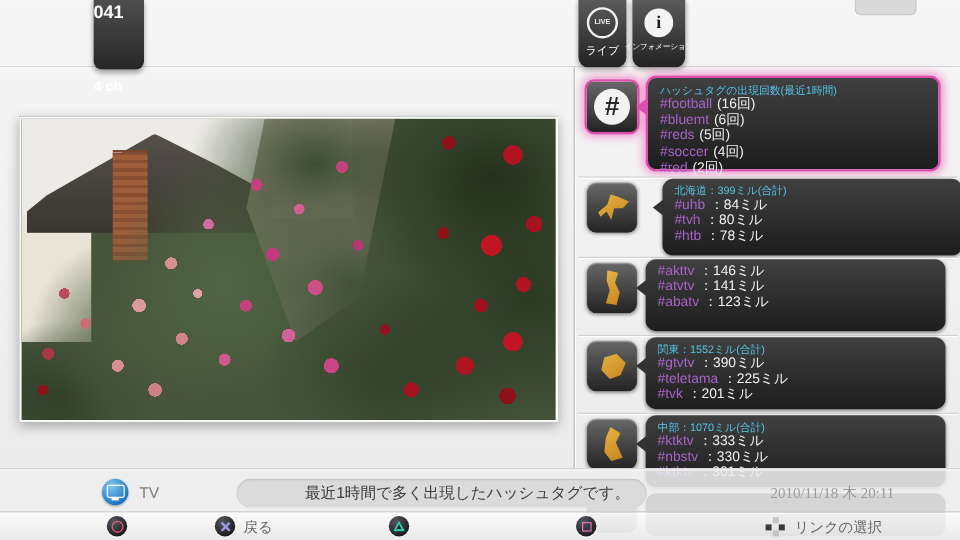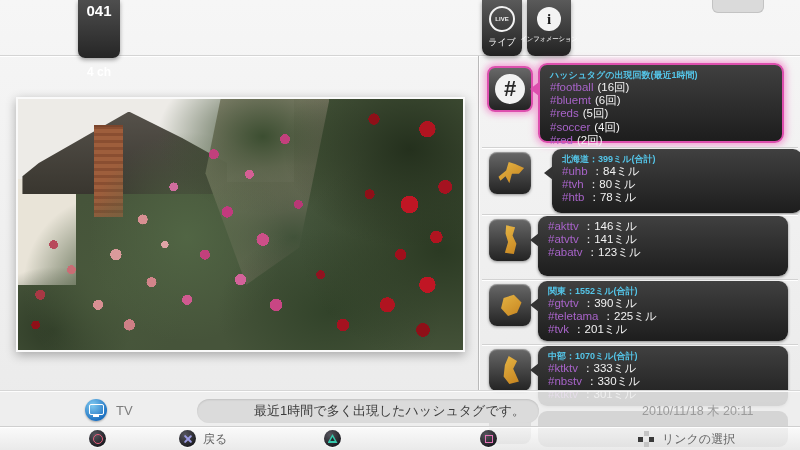--- a/index.html
+++ b/index.html
@@ -6,21 +6,21 @@
   body{width:800px;height:450px;overflow:hidden;font-family:"Liberation Sans",sans-serif;
        background:linear-gradient(#f6f6f6,#eaeaea);position:relative;}
   #screen{position:absolute;inset:0;width:800px;height:450px;}
 
   
   .hline-top{position:absolute;left:0;top:55px;width:800px;height:1px;background:#d4d4d4;box-shadow:0 1px 0 #ffffff;}
   .vdivider{position:absolute;left:478px;top:56px;width:1px;height:334px;background:#b9b9b9;box-shadow:1px 0 0 rgba(255,255,255,.8);}
 
   .channel-badge{position:absolute;left:78px;top:0;width:42px;height:58px;border-radius:0 0 7px 7px;
     background:linear-gradient(#4e4e4e,#262626);box-shadow:0 2px 4px rgba(0,0,0,.35);
-    display:flex;flex-direction:column;align-items:center;color:#fff;gap:22px;}
+    display:flex;flex-direction:column;align-items:flex-start;color:#fff;gap:22px;}
   .ch-num{font-size:15px;font-weight:bold;margin-top:2px;}
   .ch-logo{width:34px;height:17px;margin:1px 0;border-radius:2px;position:relative;overflow:hidden;
     background:linear-gradient(115deg,#39b7e0 0 52%,#e84c49 52%);}
   .ch-logo .logo-main{position:absolute;left:2px;bottom:1px;font-size:9px;font-weight:bold;font-style:italic;color:#fff;
     text-shadow:0 0 2px rgba(0,0,0,.4);letter-spacing:-0.5px;}
   .ch-logo .logo-tv{position:absolute;right:2px;top:0;font-size:6px;font-weight:bold;color:#ffd7d7;}
   .ch-label{font-size:12px;font-weight:bold;margin-top:0px;}
 
   .top-btn{position:absolute;top:0;height:56px;border-radius:0 0 8px 8px;background:linear-gradient(#5a5a5a,#222);
     box-shadow:0 2px 4px rgba(0,0,0,.35);display:flex;flex-direction:column;align-items:center;color:#fff;cursor:pointer;}
@@ -93,21 +93,21 @@
     radial-gradient(circle 7px  at 4%  90%, #8e1018 0 62%, transparent 63%);}
 
   
   .tile{position:absolute;border-radius:8px;background:linear-gradient(#686868,#232323);
     box-shadow:inset 0 1px 1px rgba(255,255,255,.35),0 1px 3px rgba(0,0,0,.4);}
   .tile .map{position:absolute;inset:5px;background:linear-gradient(145deg,#edc14e,#c07a18);}
   .bubble{position:absolute;border-radius:9px;background:linear-gradient(#404040,#1d1d1d);
     box-shadow:0 1px 3px rgba(0,0,0,.45);color:#eee;padding:4px 10px;box-sizing:border-box;}
   .bubble .tail{position:absolute;left:-8px;top:17px;width:0;height:0;
     border-top:7px solid transparent;border-bottom:7px solid transparent;border-right:9px solid #333;}
-  .bubble .p-title{font-size:9px;font-weight:bold;color:#54c5e8;line-height:12px;white-space:nowrap;}
+  .bubble .p-title{font-size:9px;font-weight:normal;color:#54c5e8;line-height:12px;white-space:nowrap;}
   .p-row{font-size:11.5px;font-weight:normal;line-height:13.2px;white-space:nowrap;}
   .p-row .tag{color:#a763c8;cursor:pointer;}
   .p-row .val{color:#f2f2f2;margin-left:4px;}
 
   .panel-selected .bubble{border:2px solid #dd4fae;box-shadow:0 0 7px 2px rgba(238,80,180,.55);}
   .panel-selected .tile{border:2px solid #dd4fae;box-shadow:0 0 7px 2px rgba(238,80,180,.55);}
   .panel-selected .bubble .tail{border-right-color:#dd4fae;left:-10px;}
   .hash-disc{position:absolute;inset:0;display:flex;align-items:center;justify-content:center;}
   .hash-disc .disc{width:30px;height:30px;border-radius:50%;background:#f2f2f2;display:flex;align-items:center;justify-content:center;
     font-size:22px;font-weight:bold;color:#2a2a2a;}
@@ -124,21 +124,21 @@
   .status-bar{position:absolute;left:0;top:390px;width:800px;height:36px;background:rgba(238,238,238,.88);
     border-top:1px solid #d6d6d6;box-shadow:inset 0 1px 0 rgba(255,255,255,.85);}
   .tv-icon{position:absolute;left:85px;top:399px;width:22px;height:22px;border-radius:50%;
     background:radial-gradient(circle at 35% 28%,#7fc9f0,#1b6fc0 75%);box-shadow:0 1px 2px rgba(0,0,0,.3);}
   .tv-icon .glyph{position:absolute;left:4px;top:5px;width:13px;height:9px;border:1.6px solid #fff;border-radius:2px;}
   .tv-icon .stand{position:absolute;left:8px;top:16px;width:6px;height:1.6px;background:#fff;}
   .tv-label{position:absolute;left:116px;top:403px;font-size:13px;color:#7d7d7d;}
   .msg-pill{position:absolute;left:197px;top:399px;width:342px;height:24px;border-radius:12px;background:#dbdbdb;
     box-shadow:inset 0 1px 2px rgba(0,0,0,.12);font-size:13px;color:#3c3c3c;line-height:24px;text-align:right;
     padding-right:14px;box-sizing:border-box;white-space:nowrap;}
-  .datetime{position:absolute;left:642px;top:403px;font-size:12.5px;color:#9b9b9b;white-space:nowrap;}
+  .datetime{position:absolute;left:642px;top:403px;font-size:12.5px;color:#9b9b9b;white-space:nowrap;font-family:Liberation Serif, serif;}
 
   
   .peek-bubble{position:absolute;border-radius:9px;background:#262626;}
   .peek-tile{position:absolute;border-radius:8px;background:linear-gradient(#686868,#2a2a2a);}
 
   
   .control-bar{position:absolute;left:0;top:426px;width:800px;height:24px;
     background:linear-gradient(rgba(251,251,251,.95),rgba(233,233,233,.95));
     border-top:1px solid #cfcfcf;box-shadow:inset 0 1px 0 rgba(255,255,255,.9);}
   .ps-btn{position:absolute;top:3px;width:17px;height:17px;border-radius:50%;

